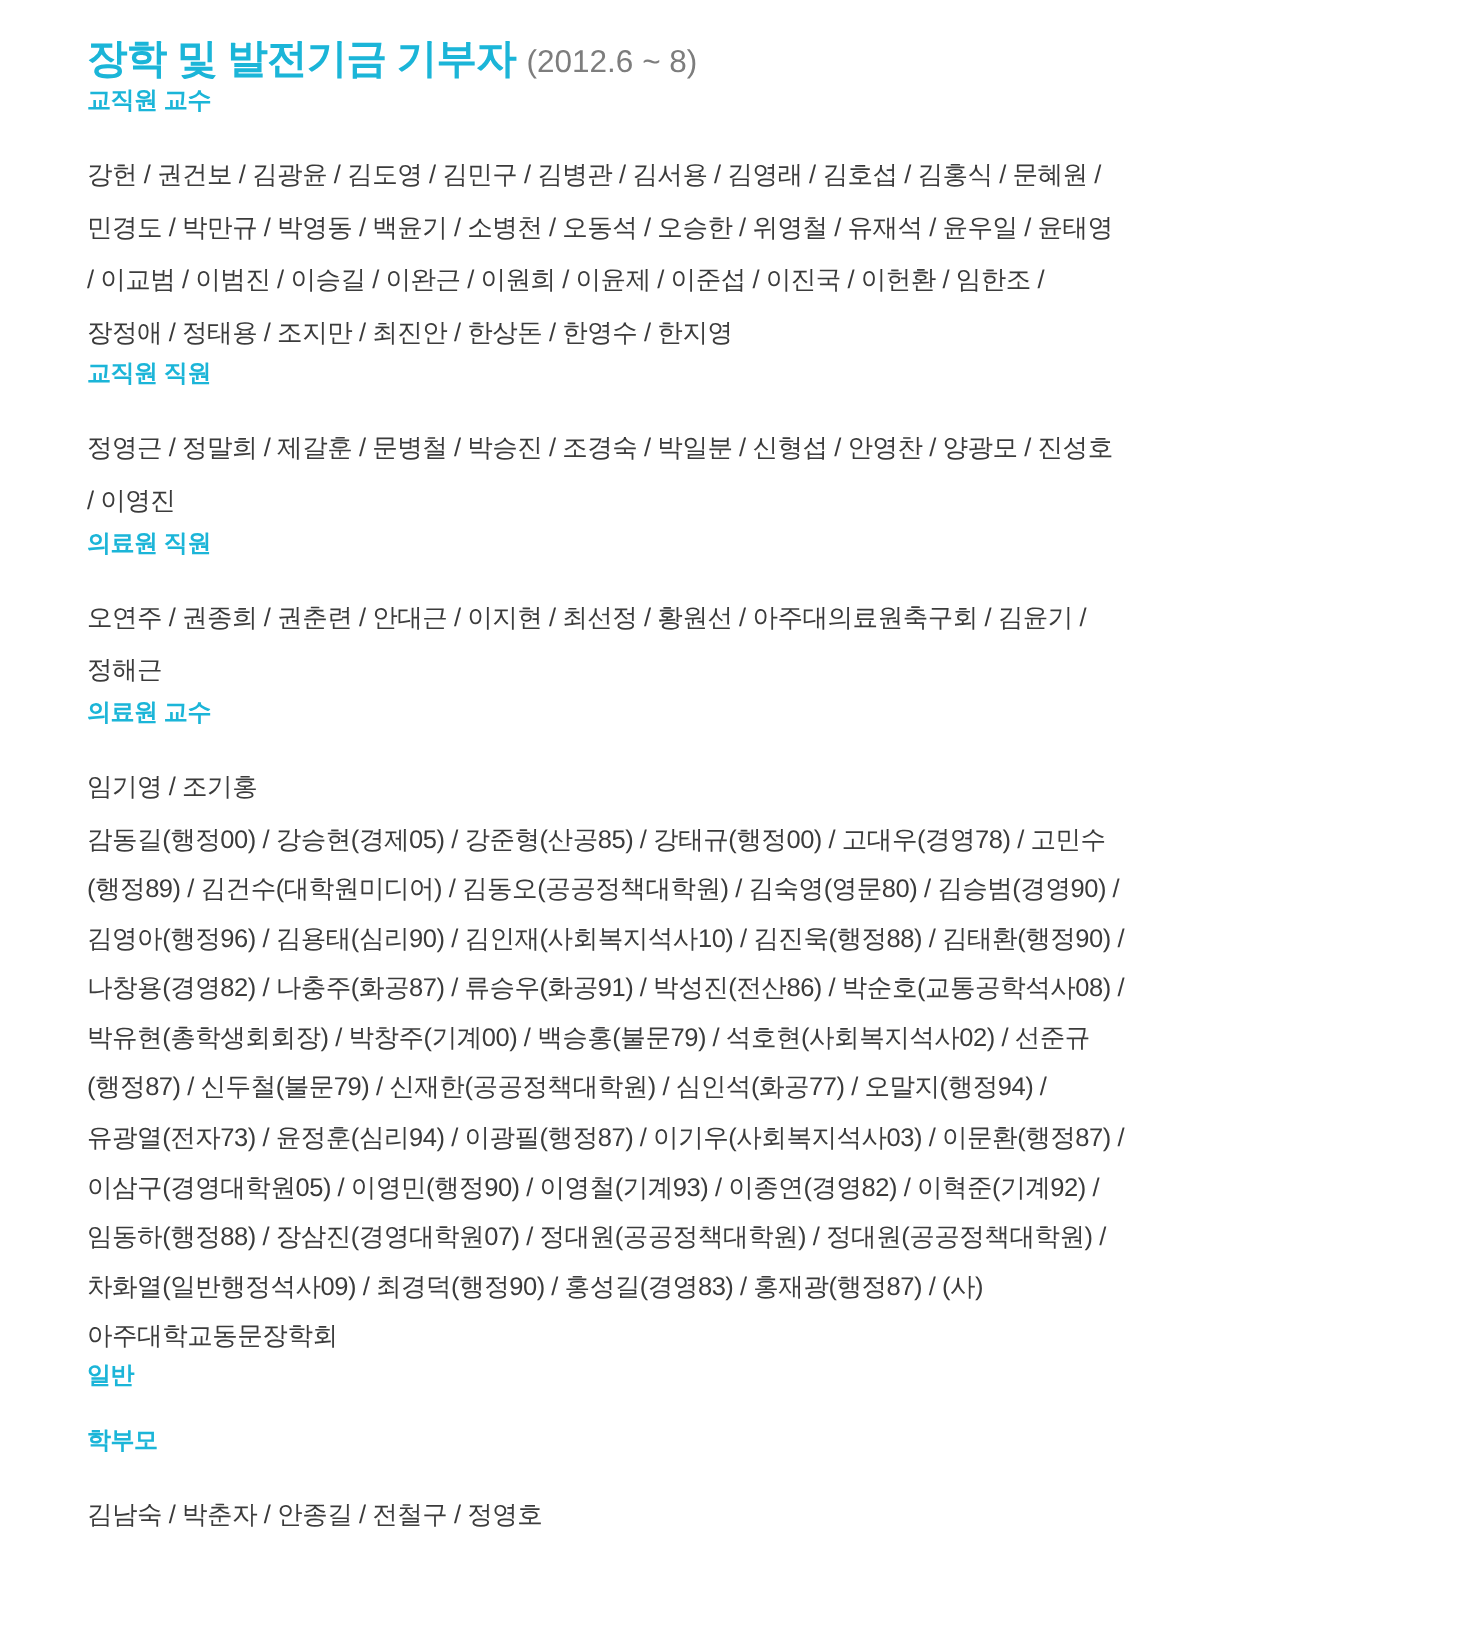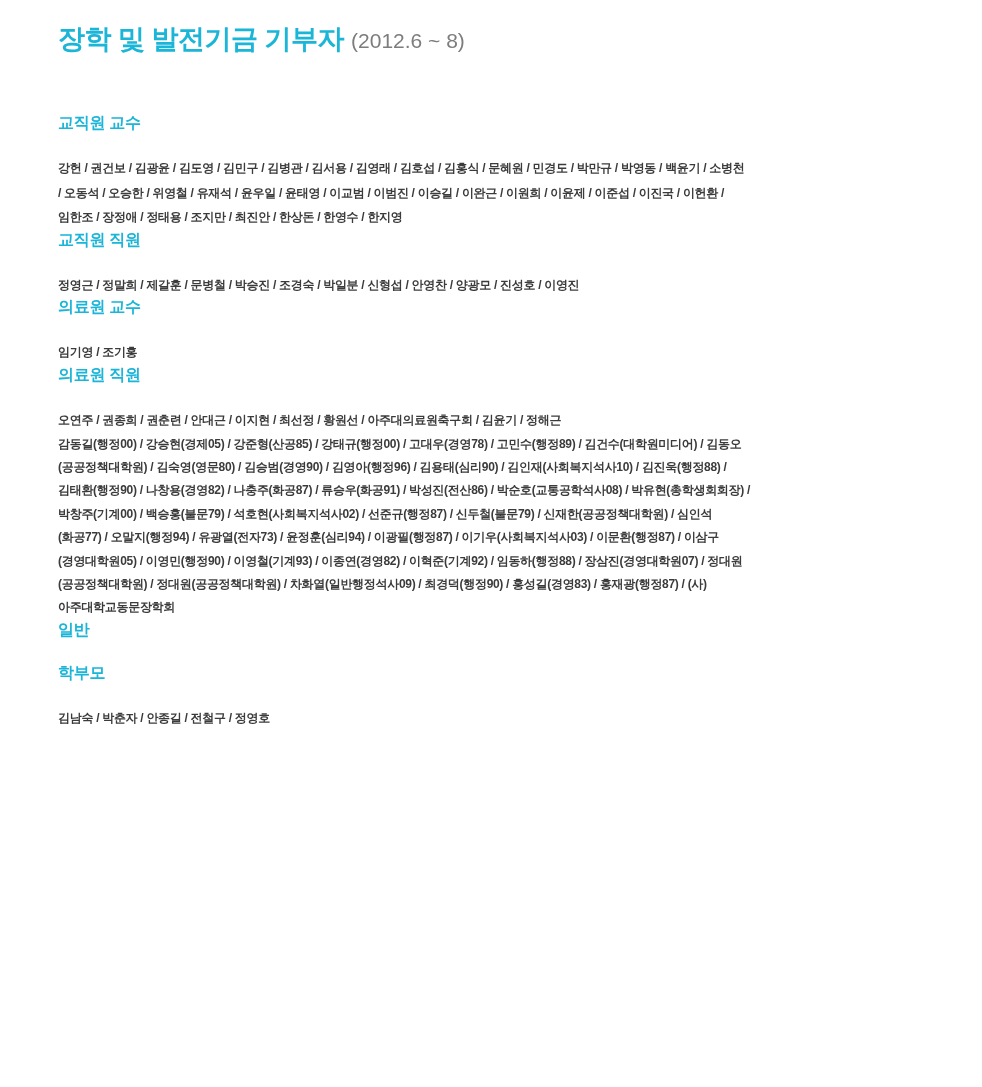--- a/index.html
+++ b/index.html
@@ -29,36 +29,34 @@
   }
   .page-title .period {
     font-size: 21px;
     font-weight: normal;
     color: #7d7d7d;
     letter-spacing: 0px;
   }
   .section {
   }
   .section:first-of-type {
-    margin-top: 56px;
   }
   .section-title {
     font-size: 16px;
     font-weight: bold;
     color: #1bb5d8;
     letter-spacing: -0.3px;
     margin: 0 0 22px 0;
   }
   .section-body {
-    font-size: 12px;
+    font-size: 17px;
     line-height: 2.05;
     color: #3b3b3b;
     letter-spacing: -0.3px;
     word-break: keep-all;
-    font-weight: bold;
   }
   .section-body.tight {
     line-height: 1.95;
   }
   .spacer-bottom {
     height: 10px;
   }
 </style>
 </head>
 <body>
@@ -74,27 +72,27 @@
     <h2 class="section-title">교직원 교수</h2>
     <div class="section-body">강헌 / 권건보 / 김광윤 / 김도영 / 김민구 / 김병관 / 김서용 / 김영래 / 김호섭 / 김홍식 / 문혜원 / 민경도 / 박만규 / 박영동 / 백윤기 / 소병천 / 오동석 / 오승한 / 위영철 / 유재석 / 윤우일 / 윤태영 / 이교범 / 이범진 / 이승길 / 이완근 / 이원희 / 이윤제 / 이준섭 / 이진국 / 이헌환 / 임한조 / 장정애 / 정태용 / 조지만 / 최진안 / 한상돈 / 한영수 / 한지영</div>
   </div>
 
   <div class="section">
     <h2 class="section-title">교직원 직원</h2>
     <div class="section-body">정영근 / 정말희 / 제갈훈 / 문병철 / 박승진 / 조경숙 / 박일분 / 신형섭 / 안영찬 / 양광모 / 진성호 / 이영진</div>
   </div>
 
   <div class="section">
-    <h2 class="section-title">의료원 교수</h2>
-    <div class="section-body">임기영 / 조기홍</div>
+    <h2 class="section-title">의료원 직원</h2>
+    <div class="section-body">오연주 / 권종희 / 권춘련 / 안대근 / 이지현 / 최선정 / 황원선 / 아주대의료원축구회 / 김윤기 / 정해근</div>
   </div>
 
   <div class="section">
-    <h2 class="section-title">의료원 직원</h2>
-    <div class="section-body">오연주 / 권종희 / 권춘련 / 안대근 / 이지현 / 최선정 / 황원선 / 아주대의료원축구회 / 김윤기 / 정해근</div>
+    <h2 class="section-title">의료원 교수</h2>
+    <div class="section-body">임기영 / 조기홍</div>
   </div>
 
   <div class="section">
     <div class="section-body tight">감동길(행정00) / 강승현(경제05) / 강준형(산공85) / 강태규(행정00) / 고대우(경영78) / 고민수(행정89) / 김건수(대학원미디어) / 김동오(공공정책대학원) / 김숙영(영문80) / 김승범(경영90) / 김영아(행정96) / 김용태(심리90) / 김인재(사회복지석사10) / 김진욱(행정88) / 김태환(행정90) / 나창용(경영82) / 나충주(화공87) / 류승우(화공91) / 박성진(전산86) / 박순호(교통공학석사08) / 박유현(총학생회회장) / 박창주(기계00) / 백승홍(불문79) / 석호현(사회복지석사02) / 선준규(행정87) / 신두철(불문79) / 신재한(공공정책대학원) / 심인석(화공77) / 오말지(행정94) / 유광열(전자73) / 윤정훈(심리94) / 이광필(행정87) / 이기우(사회복지석사03) / 이문환(행정87) / 이삼구(경영대학원05) / 이영민(행정90) / 이영철(기계93) / 이종연(경영82) / 이혁준(기계92) / 임동하(행정88) / 장삼진(경영대학원07) / 정대원(공공정책대학원) / 정대원(공공정책대학원) / 차화열(일반행정석사09) / 최경덕(행정90) / 홍성길(경영83) / 홍재광(행정87) / (사)아주대학교동문장학회</div>
   </div>
 
   <div class="section">
     <h2 class="section-title">일반</h2>
   </div>
 

